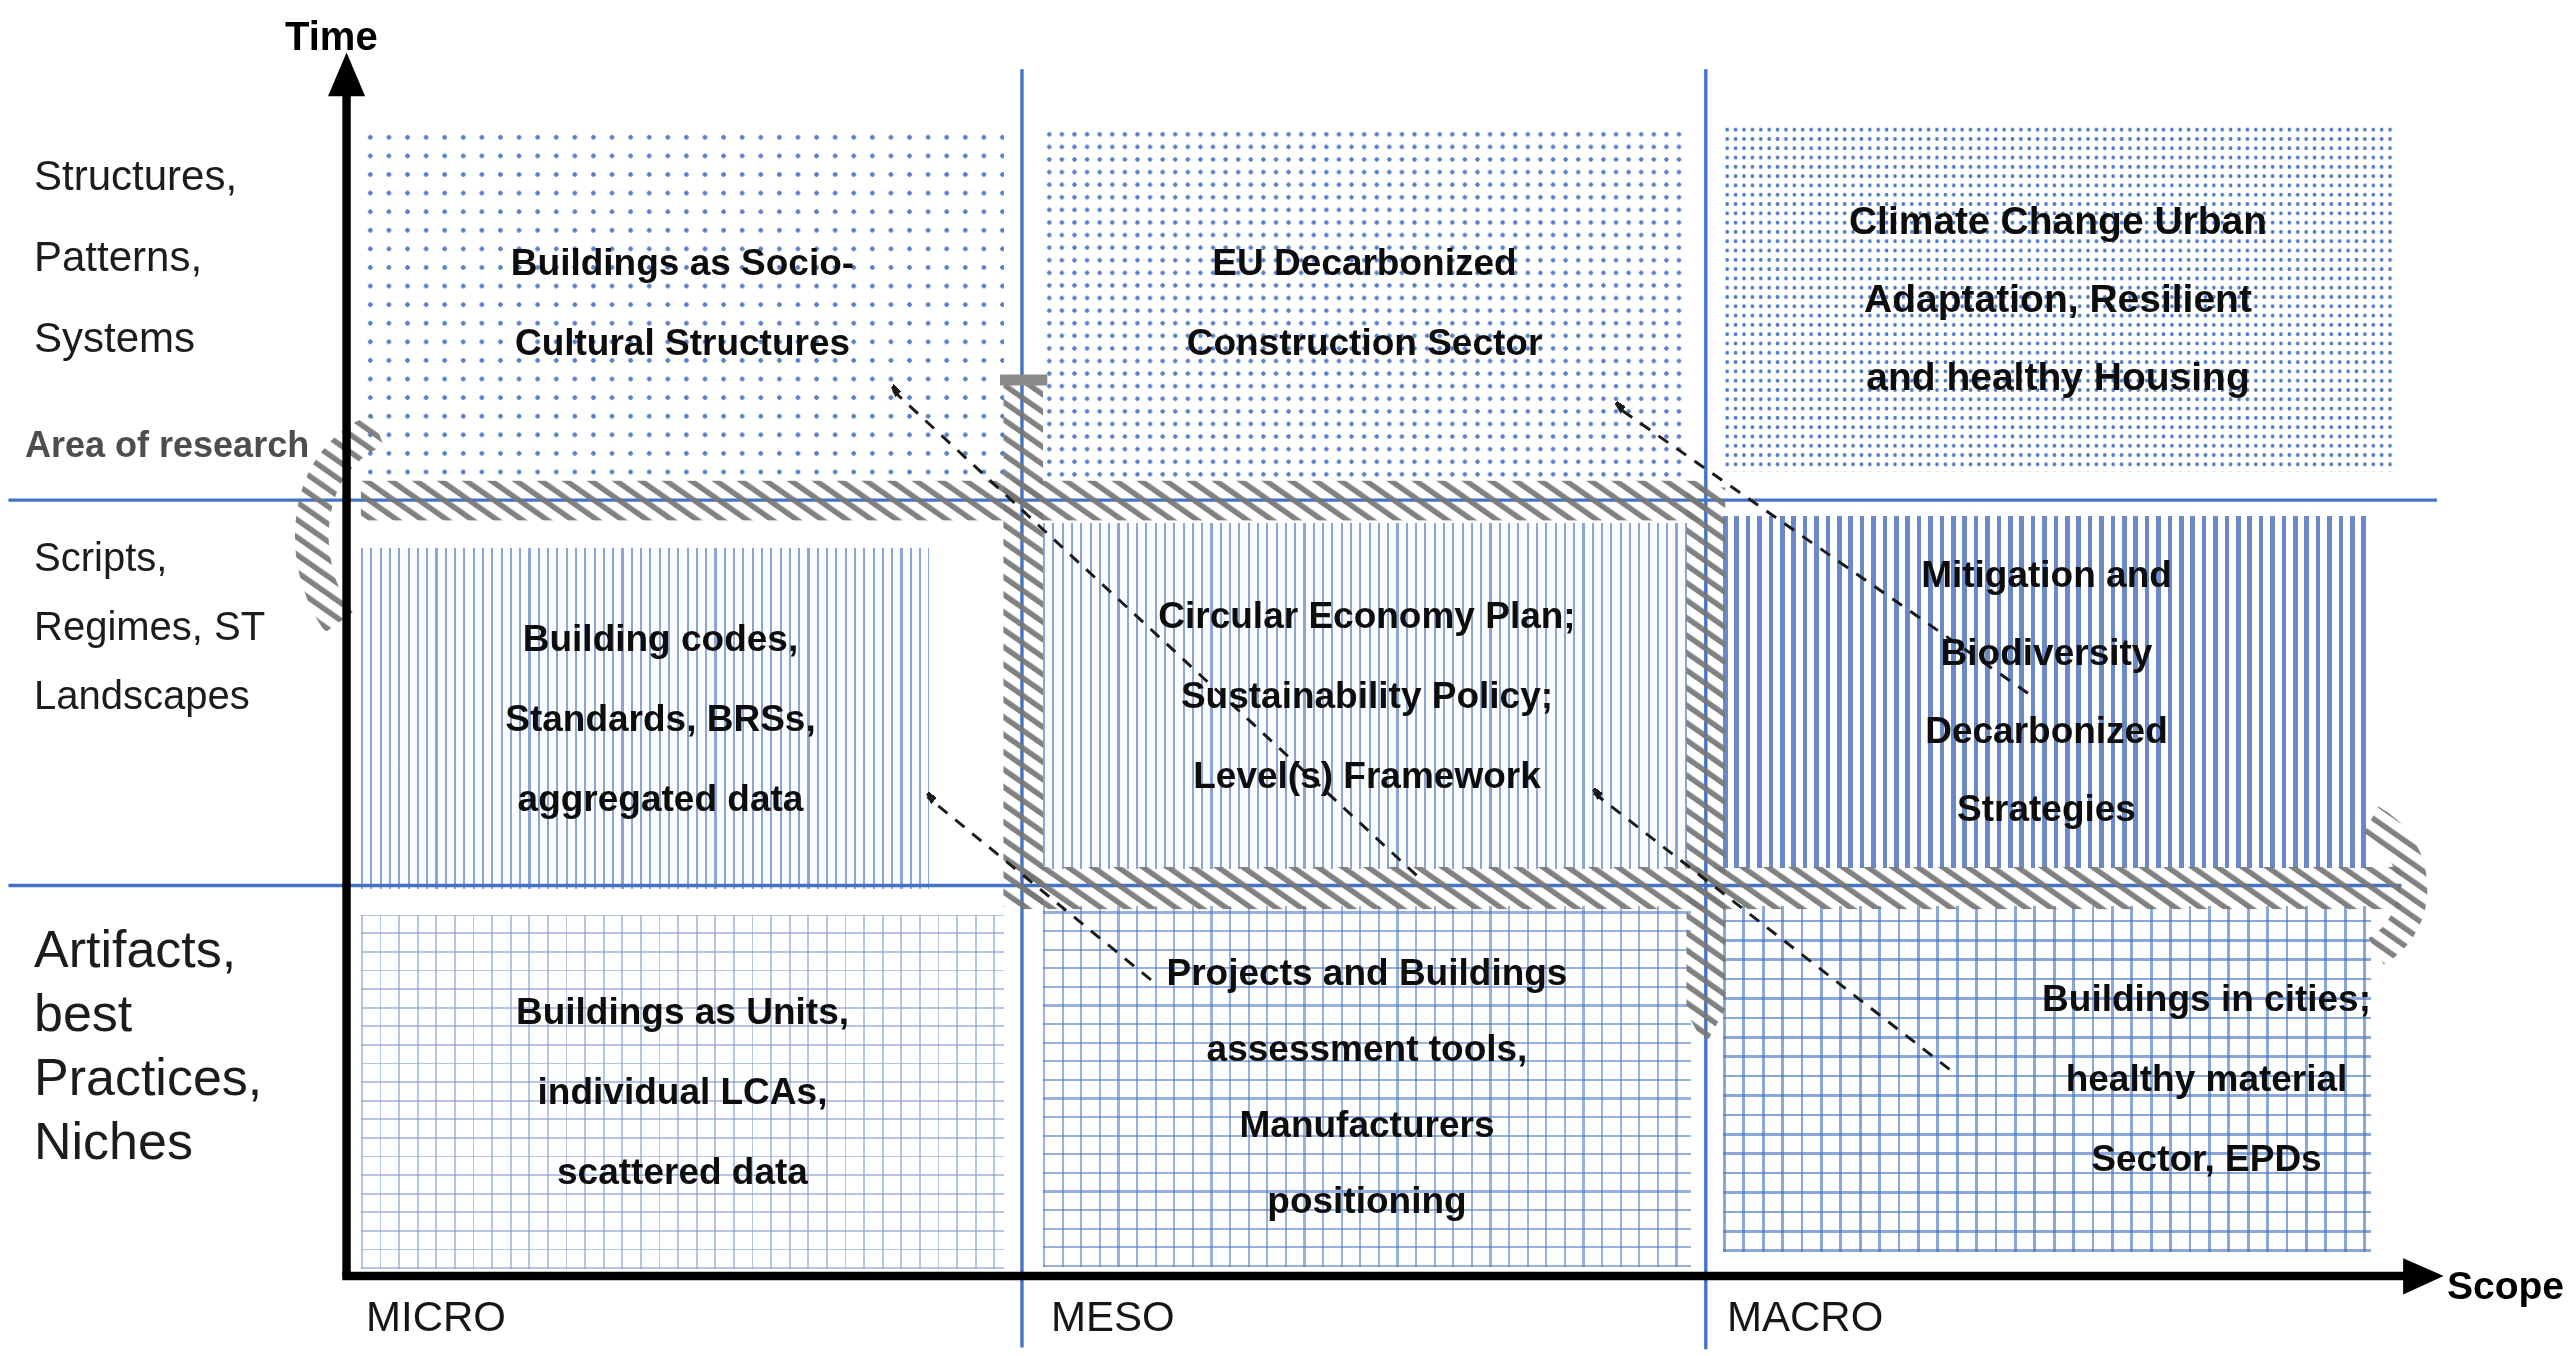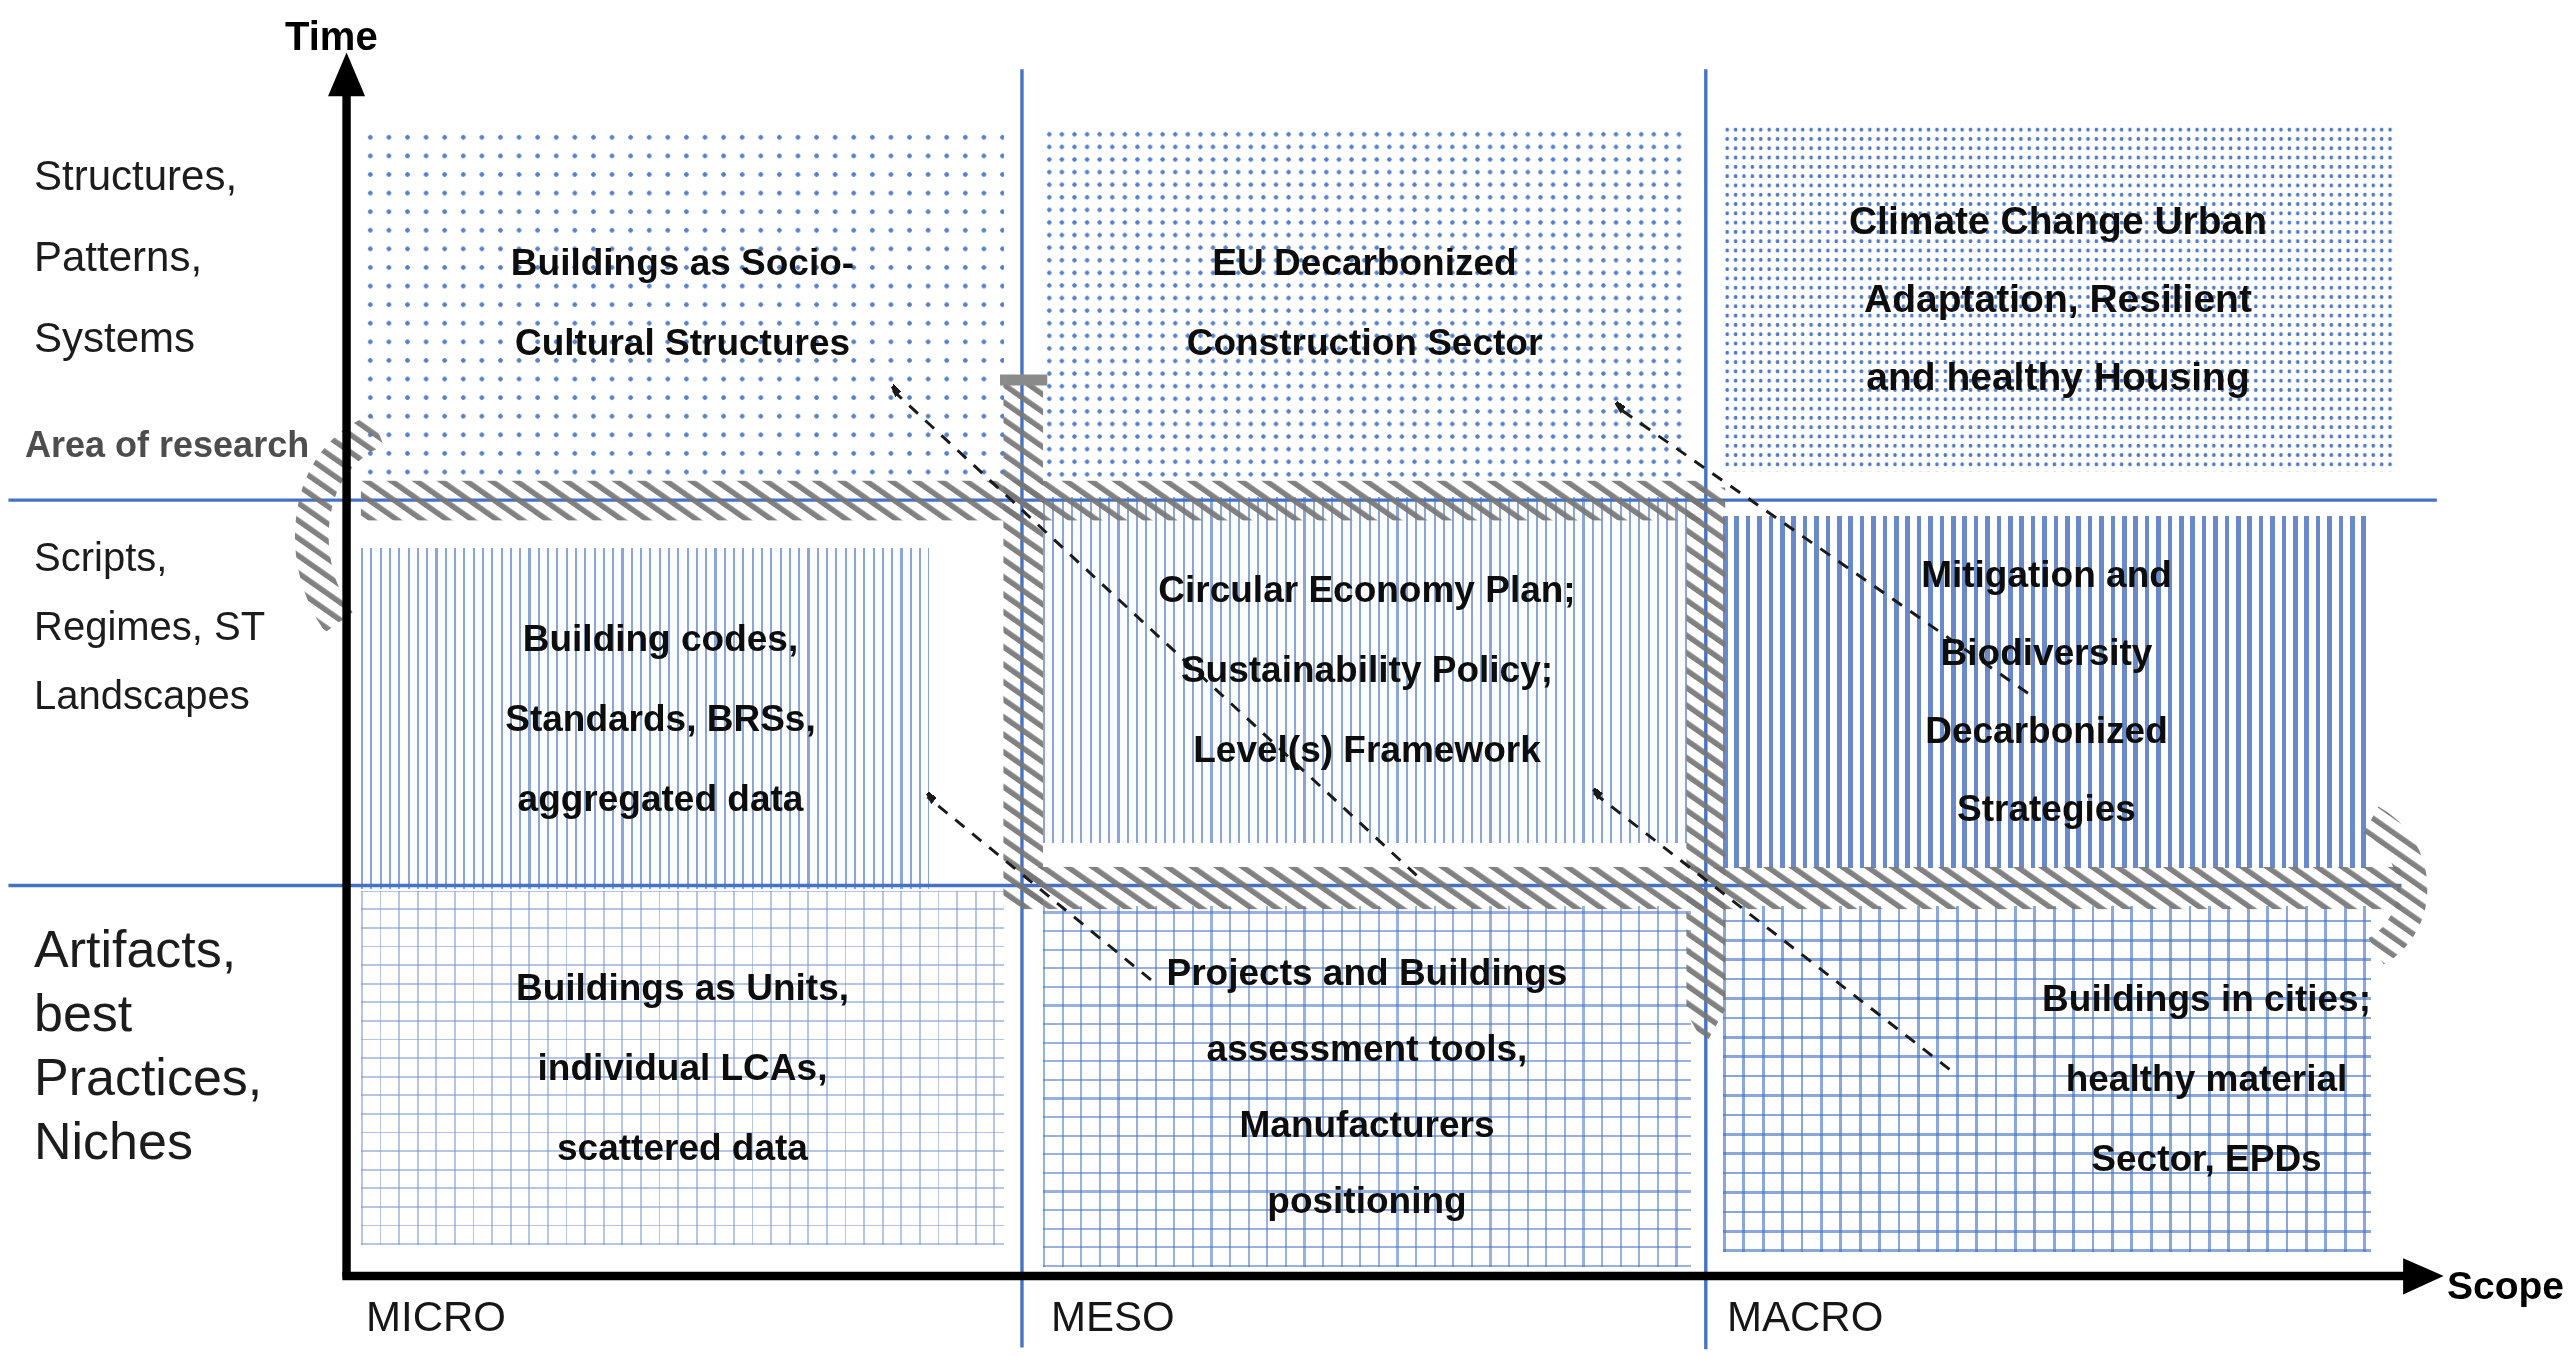--- a/index.html
+++ b/index.html
@@ -116,38 +116,38 @@
   </div>
 
   <div class="cell p-vlines" style="left:361px;top:548px;width:537px;height:341px;padding-left:31px;">
     <div class="cell-text">
       <div>Building codes,</div>
       <div>Standards, BRSs,</div>
       <div>aggregated data</div>
     </div>
   </div>
 
-  <div class="cell p-vlines" style="left:1043px;top:497px;width:648px;height:346px;">
+  <div class="cell p-vlines" style="left:1043px;top:523px;width:648px;height:346px;">
     <div class="cell-text">
       <div>Circular Economy Plan;</div>
       <div>Sustainability Policy;</div>
       <div>Level(s) Framework</div>
     </div>
   </div>
 
   <div class="cell p-vlines-bold" style="left:1723px;top:516px;width:647px;height:352px;">
     <div class="cell-text" style="line-height:78px;">
       <div>Mitigation and</div>
       <div>Biodiversity</div>
       <div>Decarbonized</div>
       <div>Strategies</div>
     </div>
   </div>
 
-  <div class="cell p-dotgrid" style="left:361px;top:891px;width:643px;height:354px;">
+  <div class="cell p-dotgrid" style="left:361px;top:915px;width:643px;height:354px;">
     <div class="cell-text">
       <div>Buildings as Units,</div>
       <div>individual LCAs,</div>
       <div>scattered data</div>
     </div>
   </div>
 
   <div class="cell p-grid" style="left:1043px;top:906px;width:648px;height:361px;">
     <div class="cell-text" style="line-height:76px;">
       <div>Projects and Buildings</div>

